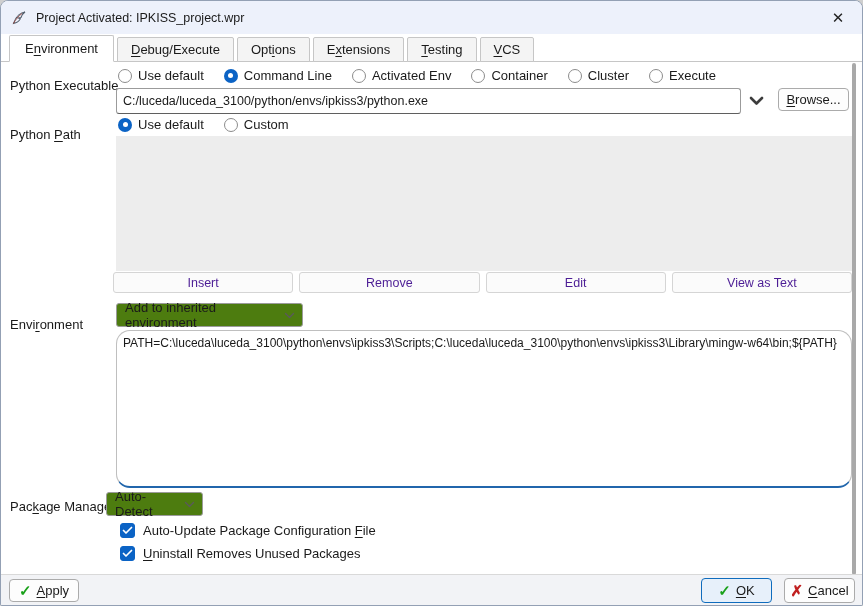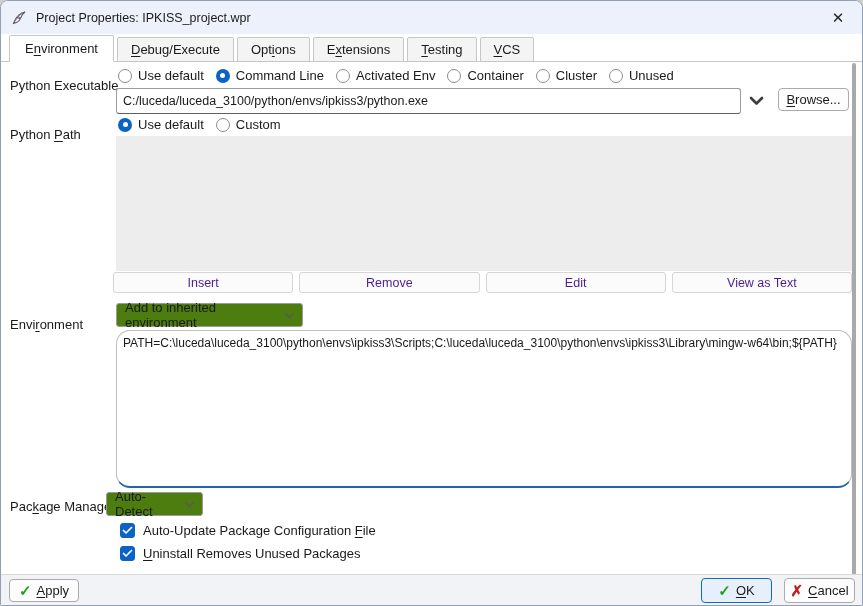--- a/index.html
+++ b/index.html
@@ -18,21 +18,21 @@
   
   .tabbar { position:absolute; top:33px; left:0; right:0; height:28px; background:#fff;
     display:flex; align-items:flex-end; padding-left:8px; border-bottom:1px solid #c6c6c6; }
   .tab { border:1px solid #c6c6c6; border-radius:2px 2px 0 0; background:#f4f4f4;
     padding:4px 13px 4px 13px; margin-right:3px; margin-bottom:-1px; font-size:13px; cursor:pointer; }
   .tab.active { background:#fff; border-bottom:1px solid #fff; padding:5px 15px 5px 15px; }
   u { text-underline-offset:2px; }
   
   .field-label { position:absolute; left:9px; font-size:13px; color:#1a1a1a; }
   
-  .radio-row { position:absolute; display:flex; align-items:flex-end; gap:12px; }
+  .radio-row { position:absolute; display:flex; align-items:flex-end; gap:20px; }
   .radio-option { display:flex; align-items:center; cursor:pointer; }
   .radio { width:14px; height:14px; border-radius:50%; border:1px solid #8c8c8c; background:#fff; flex:none; }
   .radio.selected { border:none; background:#0b63c5; position:relative; }
   .radio.selected::after { content:''; position:absolute; inset:4.5px; background:#fff; border-radius:50%; }
   .radio-option span.rlabel { margin-left:6px; }
   
   .path-input { position:absolute; left:115px; top:87px; width:625px; height:23px;
     border:1px solid #9b9b9b; border-bottom:1.5px solid #5f5f5f; border-radius:3px;
     padding:12px 6px; font-size:12.5px; font-family:"Liberation Sans",sans-serif; color:#1a1a1a; outline:none; }
   .input-chevron { position:absolute; left:748px; top:93px; }
@@ -76,21 +76,21 @@
 
 <div class="window">
 
   <div class="titlebar">
     <span style="display:flex;">
       <svg width="16" height="16" viewBox="0 0 16 16">
         <path d="M2.5 13.5 C5 5.5 10.5 2.5 14 2 C12.5 3 10.8 5.2 10 7.5 L7.2 8 L9.3 8.8 C8 11.5 5.5 13 2.5 13.5 Z" fill="none" stroke="#55606e" stroke-width="1.1"></path>
         <path d="M2.5 13.5 C4.5 9.5 7.5 6 11 3.5" fill="none" stroke="#9a4a42" stroke-width="0.9"></path>
       </svg>
     </span>
-    <span class="title">Project Properties: IPKISS_project.wpr</span>
+    <span class="title">Project Activated: IPKISS_project.wpr</span>
     <span class="close-btn">✕</span>
   </div>
 
   <div class="tabbar">
     <div class="tab active">E<u>n</u>vironment</div>
     <div class="tab"><u>D</u>ebug/Execute</div>
     <div class="tab">Opt<u>i</u>ons</div>
     <div class="tab">E<u>x</u>tensions</div>
     <div class="tab"><u>T</u>esting</div>
     <div class="tab"><u>V</u>CS</div>
@@ -114,21 +114,21 @@
     <div class="radio-option">
       <span class="radio"></span>
       <span class="rlabel">Container</span>
     </div>
     <div class="radio-option">
       <span class="radio"></span>
       <span class="rlabel">Cluster</span>
     </div>
     <div class="radio-option">
       <span class="radio"></span>
-      <span class="rlabel">Unused</span>
+      <span class="rlabel">Execute</span>
     </div>
   </div>
 
   <input class="path-input" type="text" value="C:/luceda/luceda_3100/python/envs/ipkiss3/python.exe" style="">
   <span class="input-chevron">
     <svg width="15" height="10" viewBox="0 0 15 10">
         <polyline points="2,2 7.5,7.5 13,2" fill="none" stroke="#3c3c3c" stroke-width="2.6" stroke-linecap="round" stroke-linejoin="round"></polyline>
       </svg>
   </span>
   <div class="btn browse-btn"><u>B</u>rowse...</div>

